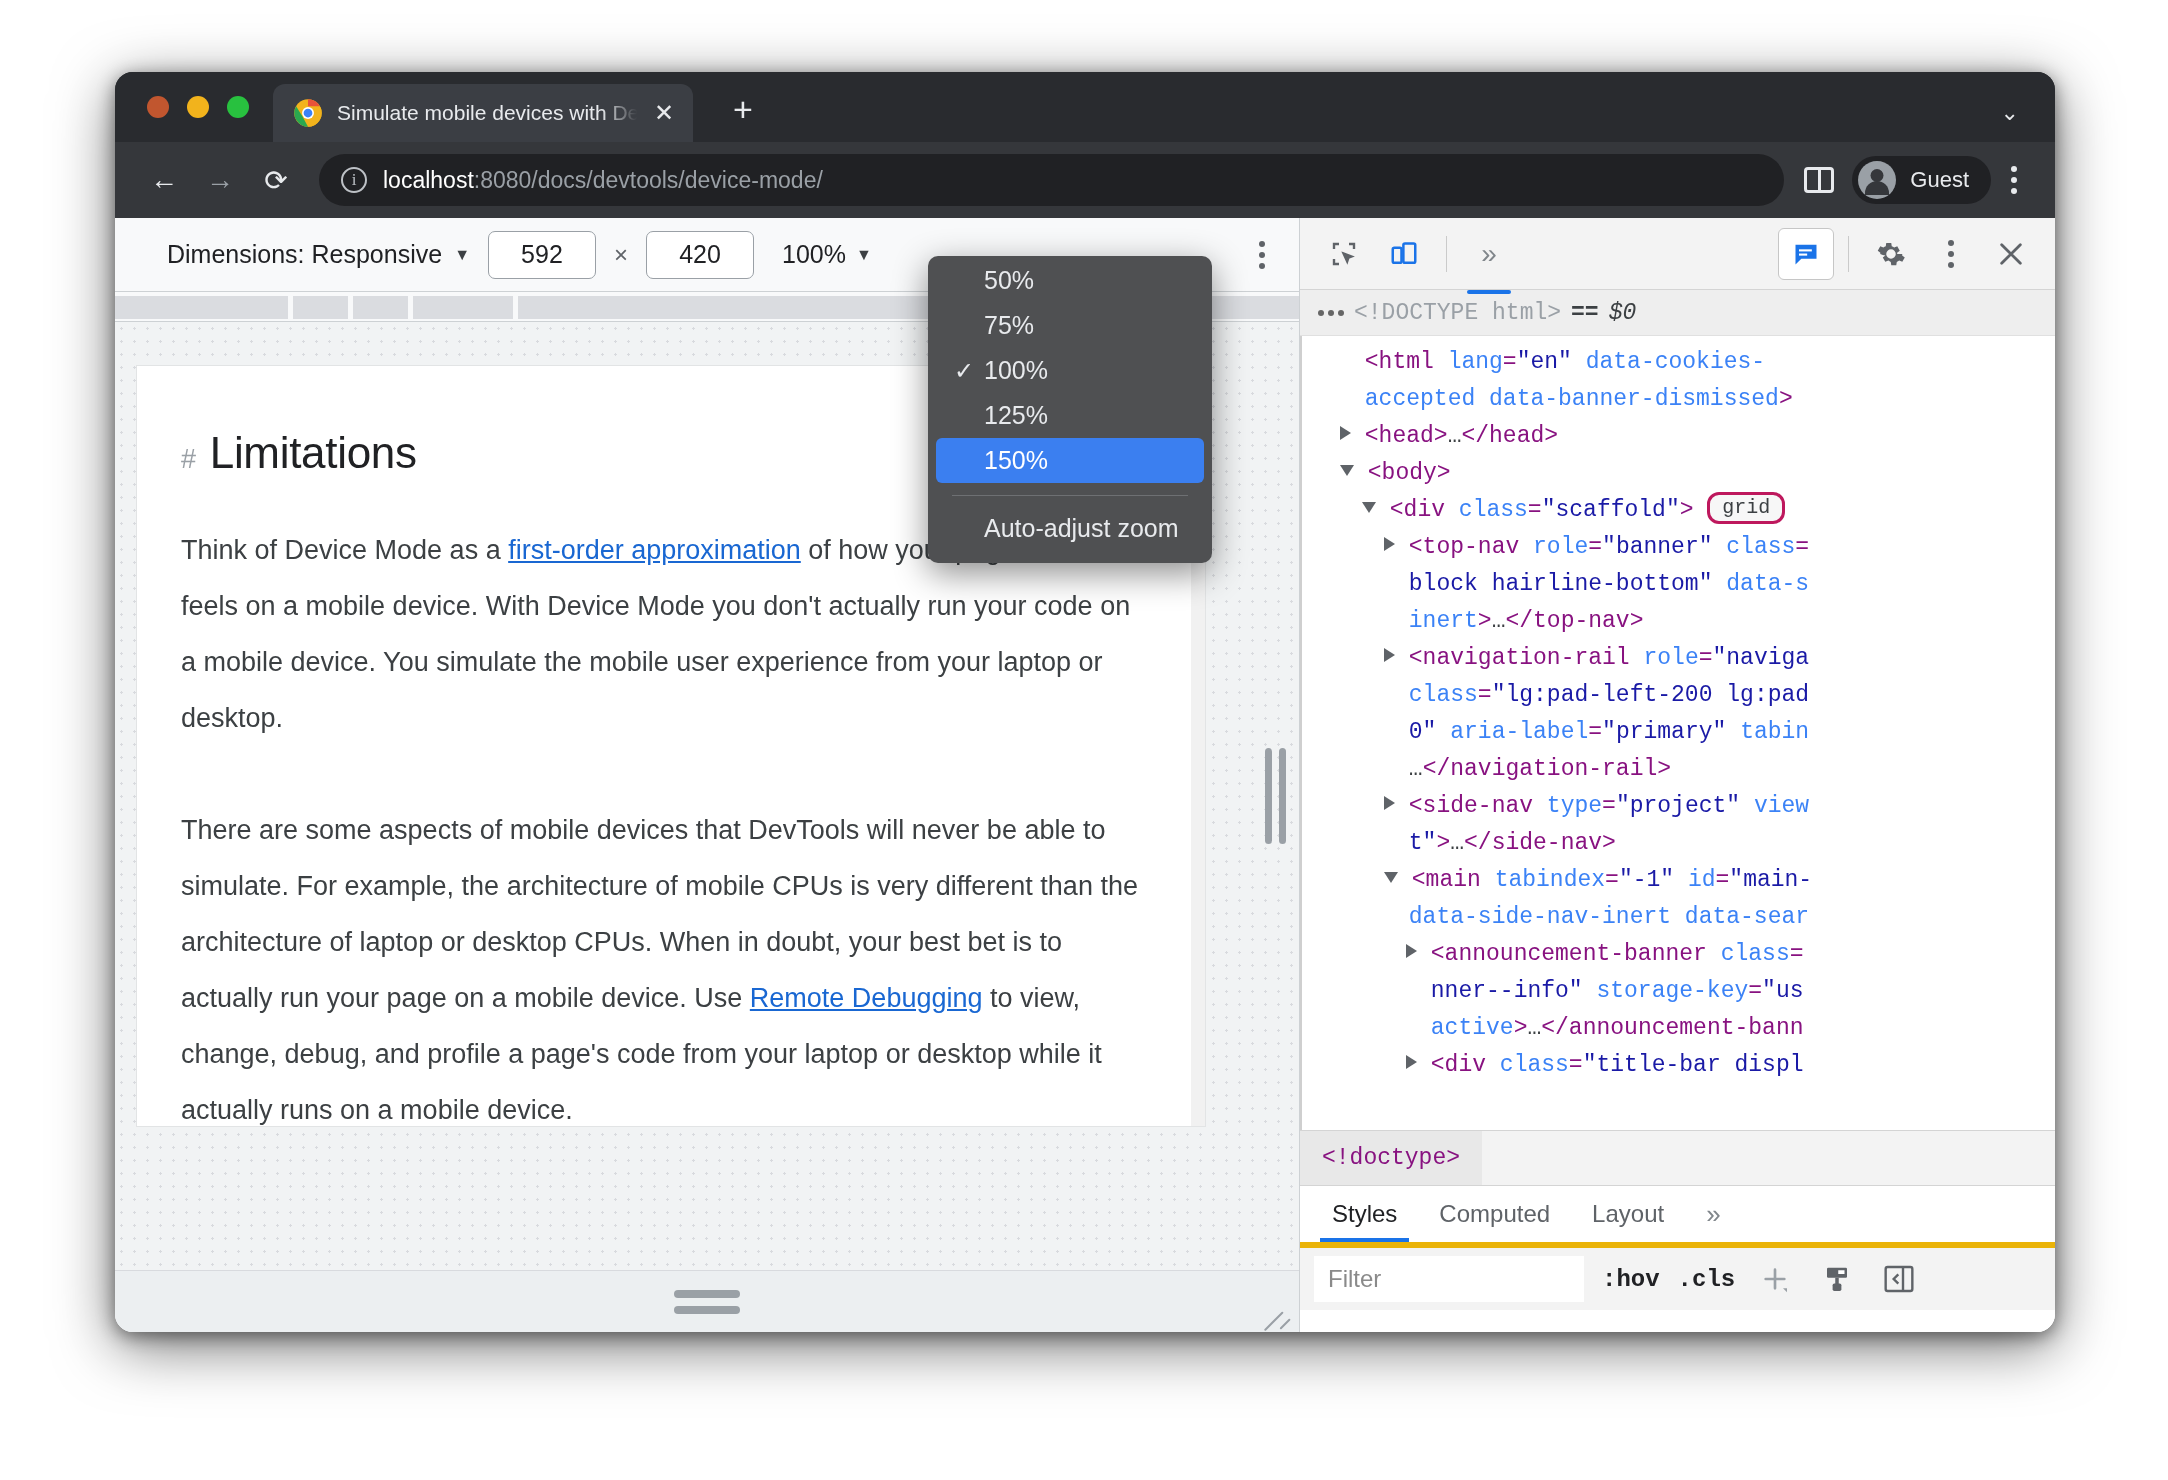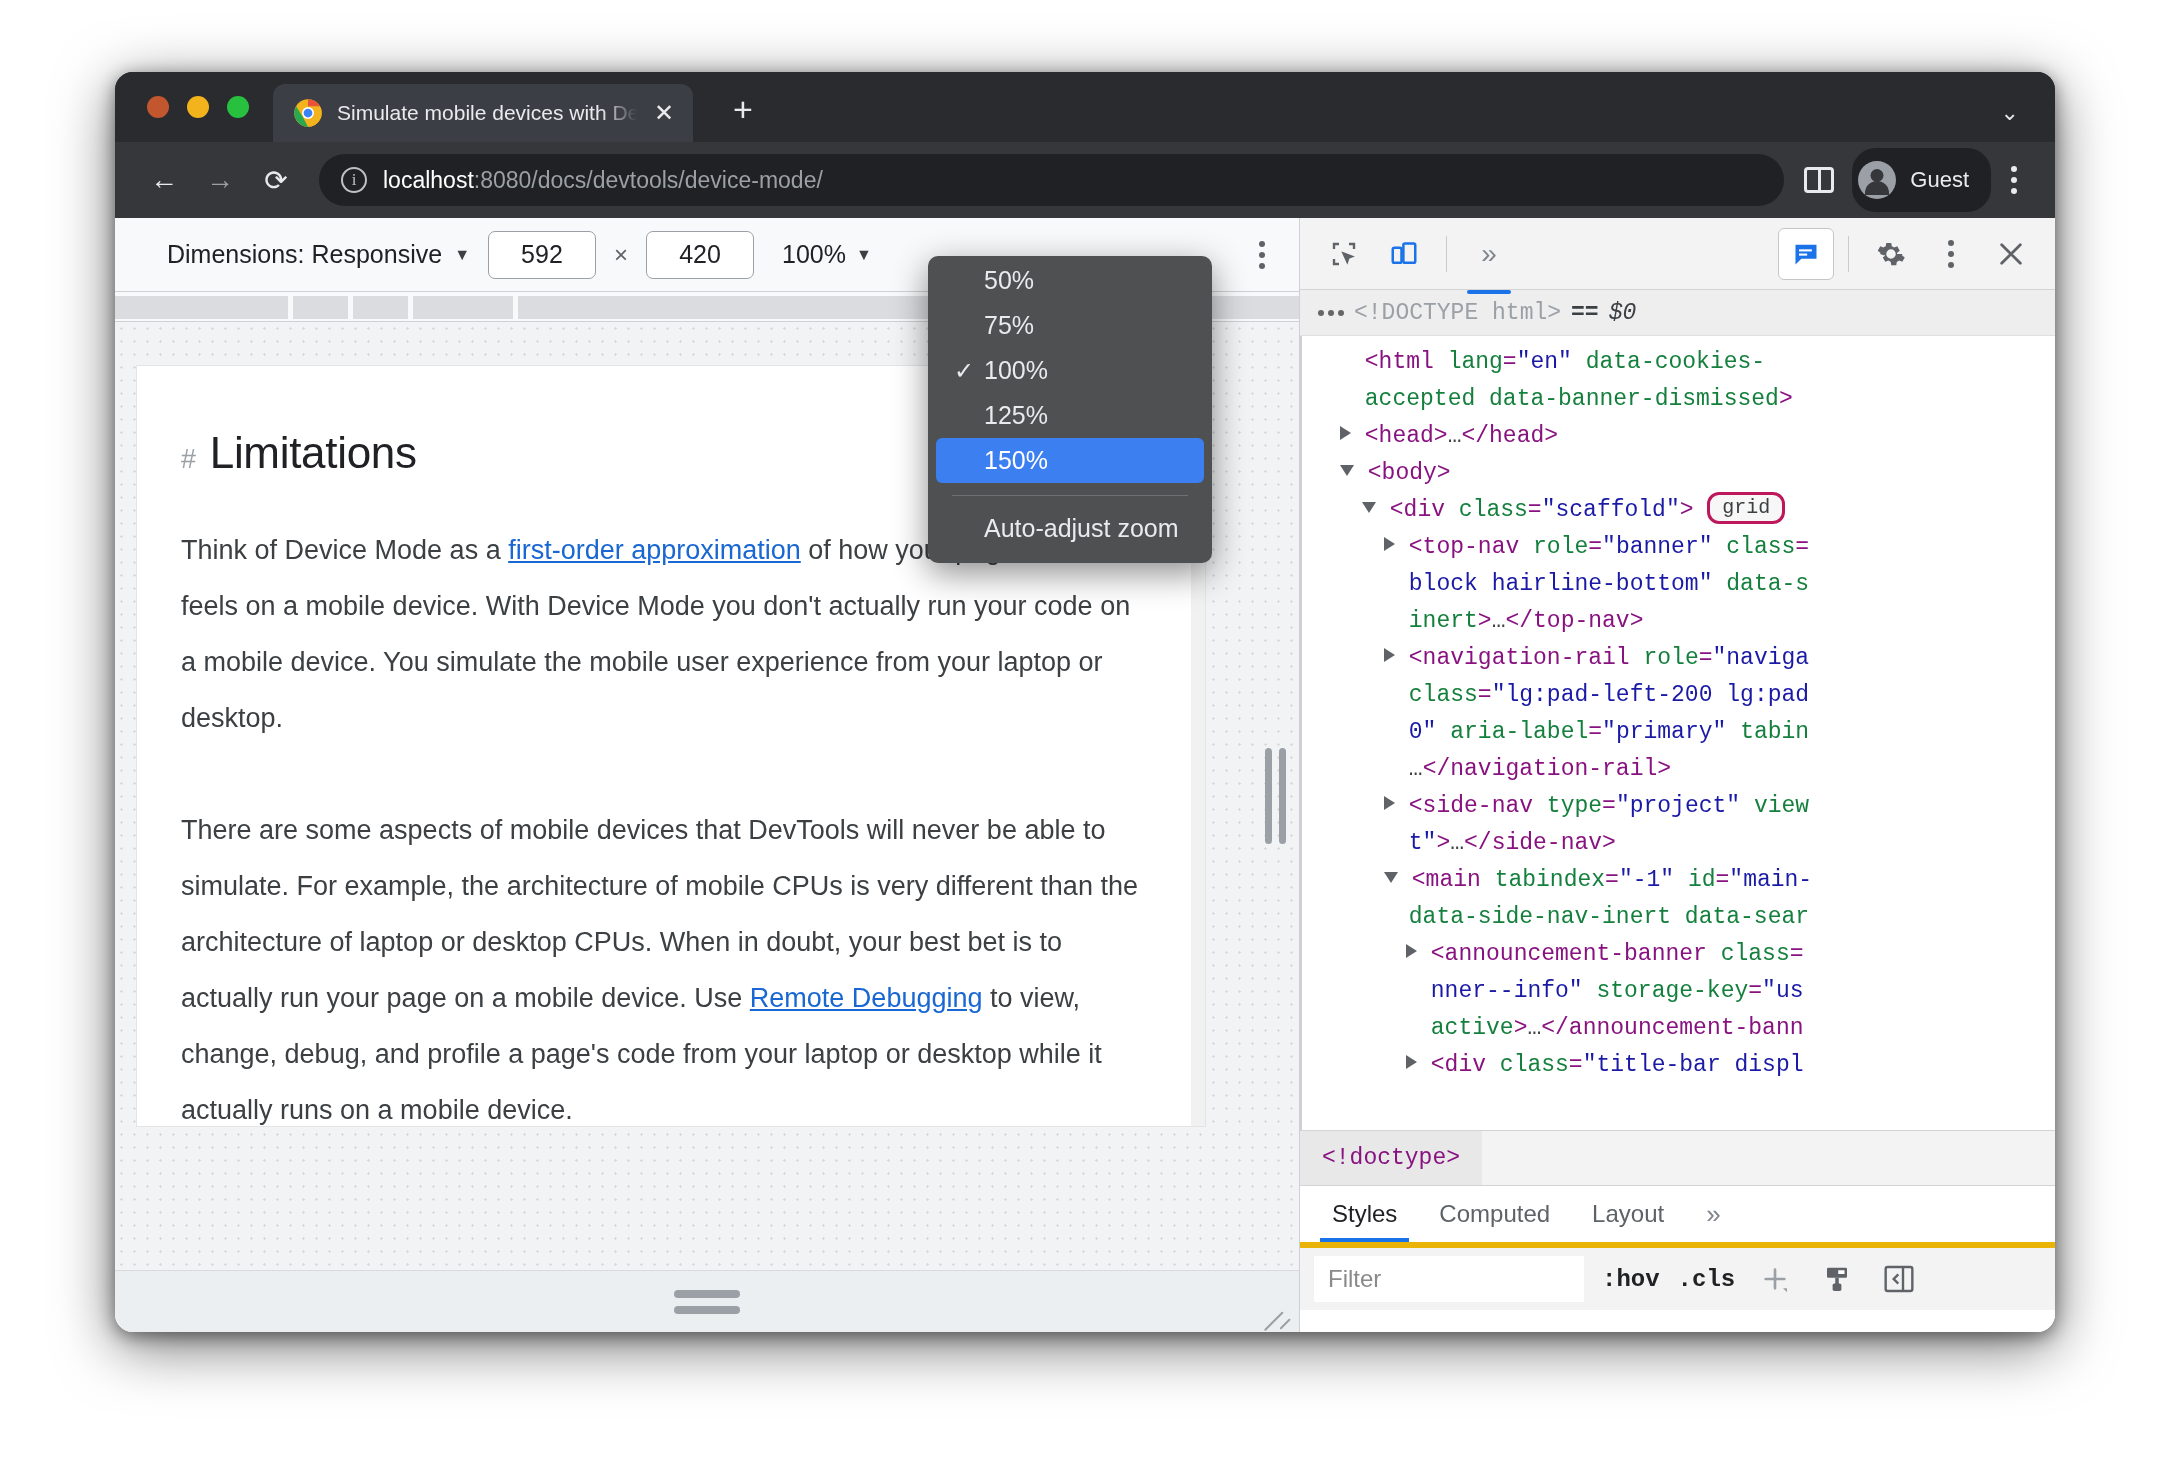--- a/index.html
+++ b/index.html
@@ -101,21 +101,21 @@
     width: 30px; height: 26px; border: 3px solid #e8eaed; border-radius: 4px;
     position: relative; flex: none;
   }
   #sidepanel-icon::after {
     content: ""; position: absolute; right: 0; top: 0; bottom: 0;
     width: 10px; border-left: 3px solid #e8eaed;
   }
   #profile-chip {
     display: flex; align-items: center; gap: 14px;
     background: #202124; border-radius: 24px;
-    height: 64px; padding: 0 22px 0 6px; margin-left: 12px; flex: none;
+    height: 48px; padding: 0 22px 0 6px; margin-left: 12px; flex: none;
   }
   #profile-chip .avatar {
     width: 38px; height: 38px; border-radius: 50%;
     background: #9aa0a6; position: relative; flex: none;
   }
   #profile-chip .avatar::before {
     content:""; position:absolute; left:50%; top:8px; transform:translateX(-50%);
     width:13px; height:13px; border-radius:50%; background:#35373b;
   }
   #profile-chip .avatar::after {
@@ -298,21 +298,21 @@
   #dom-tree {
     flex: 1; overflow: hidden; position: relative;
     font-family: "Liberation Mono", monospace;
     font-size: 23px; line-height: 37px;
     padding: 8px 0 0 16px;
     border-left: 2px solid #cfcfcf;
     white-space: pre;
   }
   .dom-line { white-space: pre; }
   .tok-tag { color: #881280; }
-  .tok-attr { color: #15803d; }
+  .tok-attr { color: #3b82f6; }
   .tok-val { color: #1a1aa6; }
   .tok-txt { color: #3c4043; }
   .tri {
     display: inline-block; width: 0; height: 0;
     border-left: 11px solid #5f6368;
     border-top: 7px solid transparent; border-bottom: 7px solid transparent;
     vertical-align: 2px;
   }
   .tri.open {
     border-left: 7px solid transparent; border-right: 7px solid transparent;

